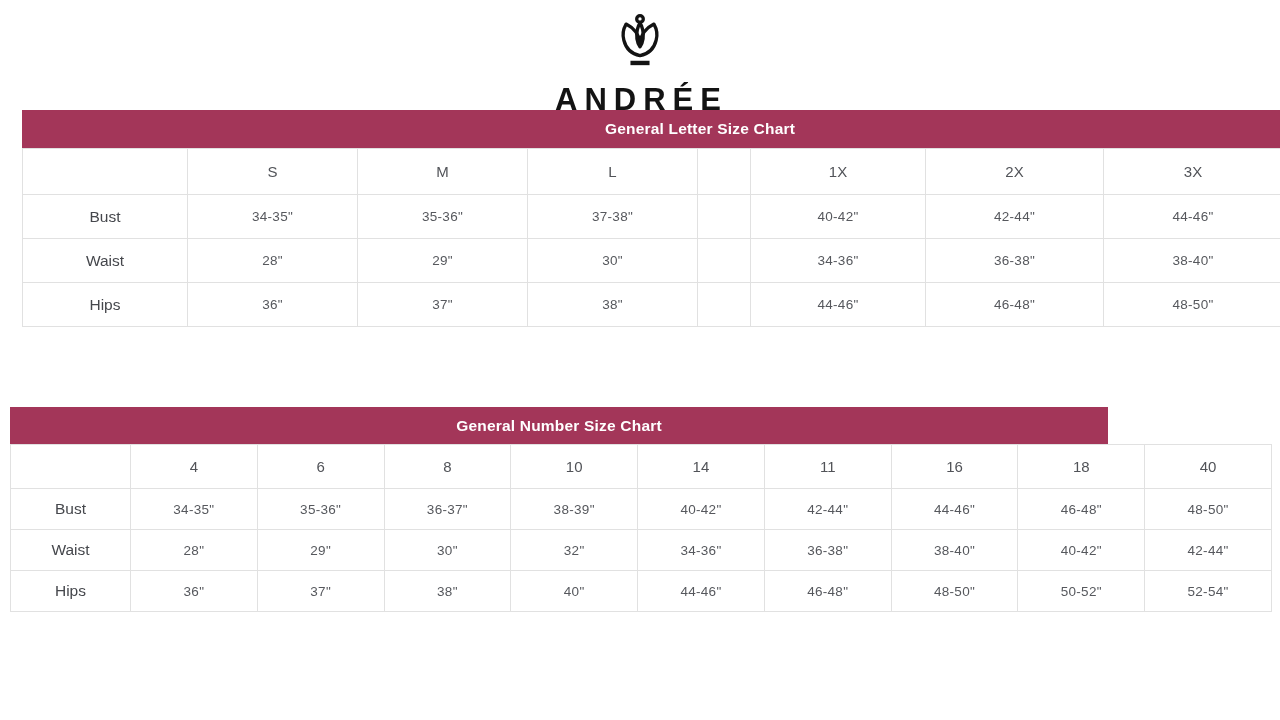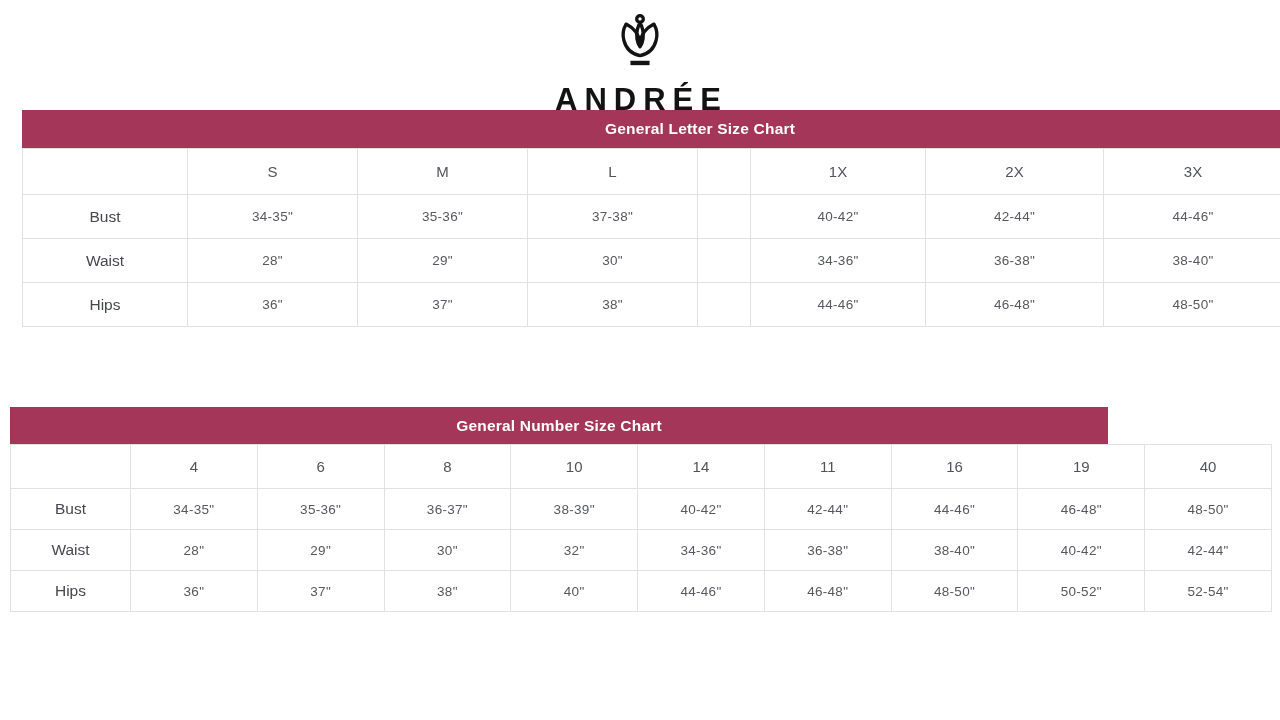--- a/index.html
+++ b/index.html
@@ -149,21 +149,21 @@
     <thead>
         <tr>
           <th></th>
           <th>4</th>
           <th>6</th>
           <th>8</th>
           <th>10</th>
           <th>14</th>
           <th>11</th>
           <th>16</th>
-          <th>19</th>
+          <th>18</th>
           <th>40</th>
         </tr>
       </thead>
     <tbody>
         <tr>
           <th class="rowlabel">Bust</th>
           <td>34-35"</td>
           <td>35-36"</td>
           <td>36-37"</td>
           <td>38-39"</td>

